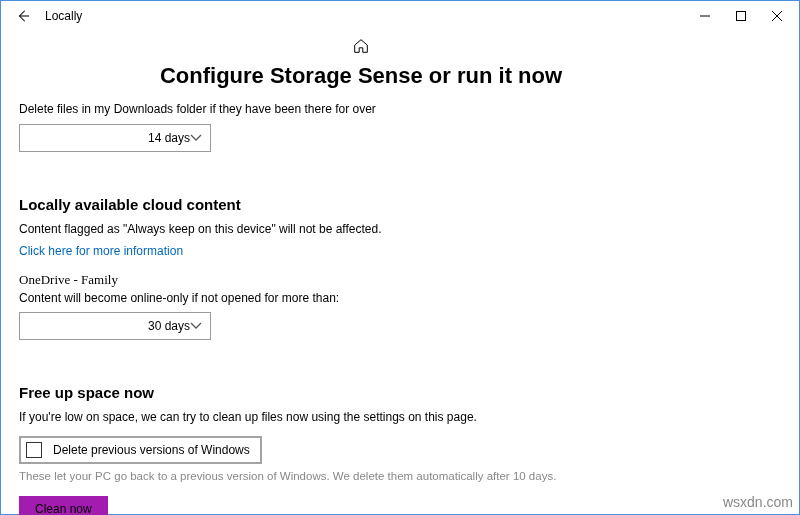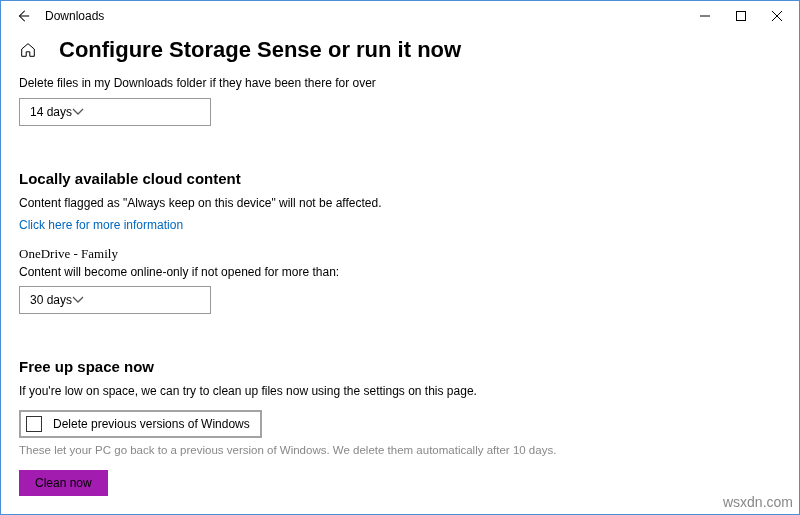--- a/index.html
+++ b/index.html
@@ -48,22 +48,23 @@
       justify-content: center;
       cursor: default;
     }
     .content {
       padding: 6px 18px 10px 18px;
       max-width: 720px;
     }
     .header-row {
       display: flex;
       align-items: center;
-      gap: 22px;
+      gap: 8px;
       margin-bottom: 12px;
+      flex-direction: column;
     }
     .home-icon {
       width: 18px;
       height: 18px;
       display: flex;
       align-items: center;
       justify-content: center;
     }
     h1.page-title {
       font-size: 22px;
@@ -100,21 +101,21 @@
       margin-top: 14px;
       margin-bottom: 2px;
       font-family: Liberation Serif, serif;
     }
     .select {
       border: 1px solid #999;
       width: 192px;
       height: 28px;
       display: flex;
       align-items: center;
-      justify-content: flex-start;
+      justify-content: flex-end;
       padding: 0 8px 0 10px;
       margin-top: 4px;
       margin-bottom: 4px;
       background: #fff;
       cursor: default;
     }
     .select .chev {
       color: #555;
     }
     .checkbox-row {
@@ -154,21 +155,21 @@
 <body>
 
 <div class="window">
   <div class="titlebar">
     <div class="back-btn">
       <svg width="14" height="14" viewBox="0 0 16 16">
         <path d="M10 2 L4 8 L10 14" stroke="#000" stroke-width="1.2" fill="none"></path>
         <line x1="4" y1="8" x2="15" y2="8" stroke="#000" stroke-width="1.2"></line>
       </svg>
     </div>
-    <div class="app-title">Downloads</div>
+    <div class="app-title">Locally</div>
     <div class="win-controls">
       <div class="win-btn">
         <svg width="10" height="10" viewBox="0 0 10 10">
           <line x1="0" y1="5" x2="10" y2="5" stroke="#000" stroke-width="1"></line>
         </svg>
       </div>
       <div class="win-btn">
         <svg width="10" height="10" viewBox="0 0 10 10">
           <rect x="0.5" y="0.5" width="9" height="9" stroke="#000" stroke-width="1" fill="none"></rect>
         </svg>

